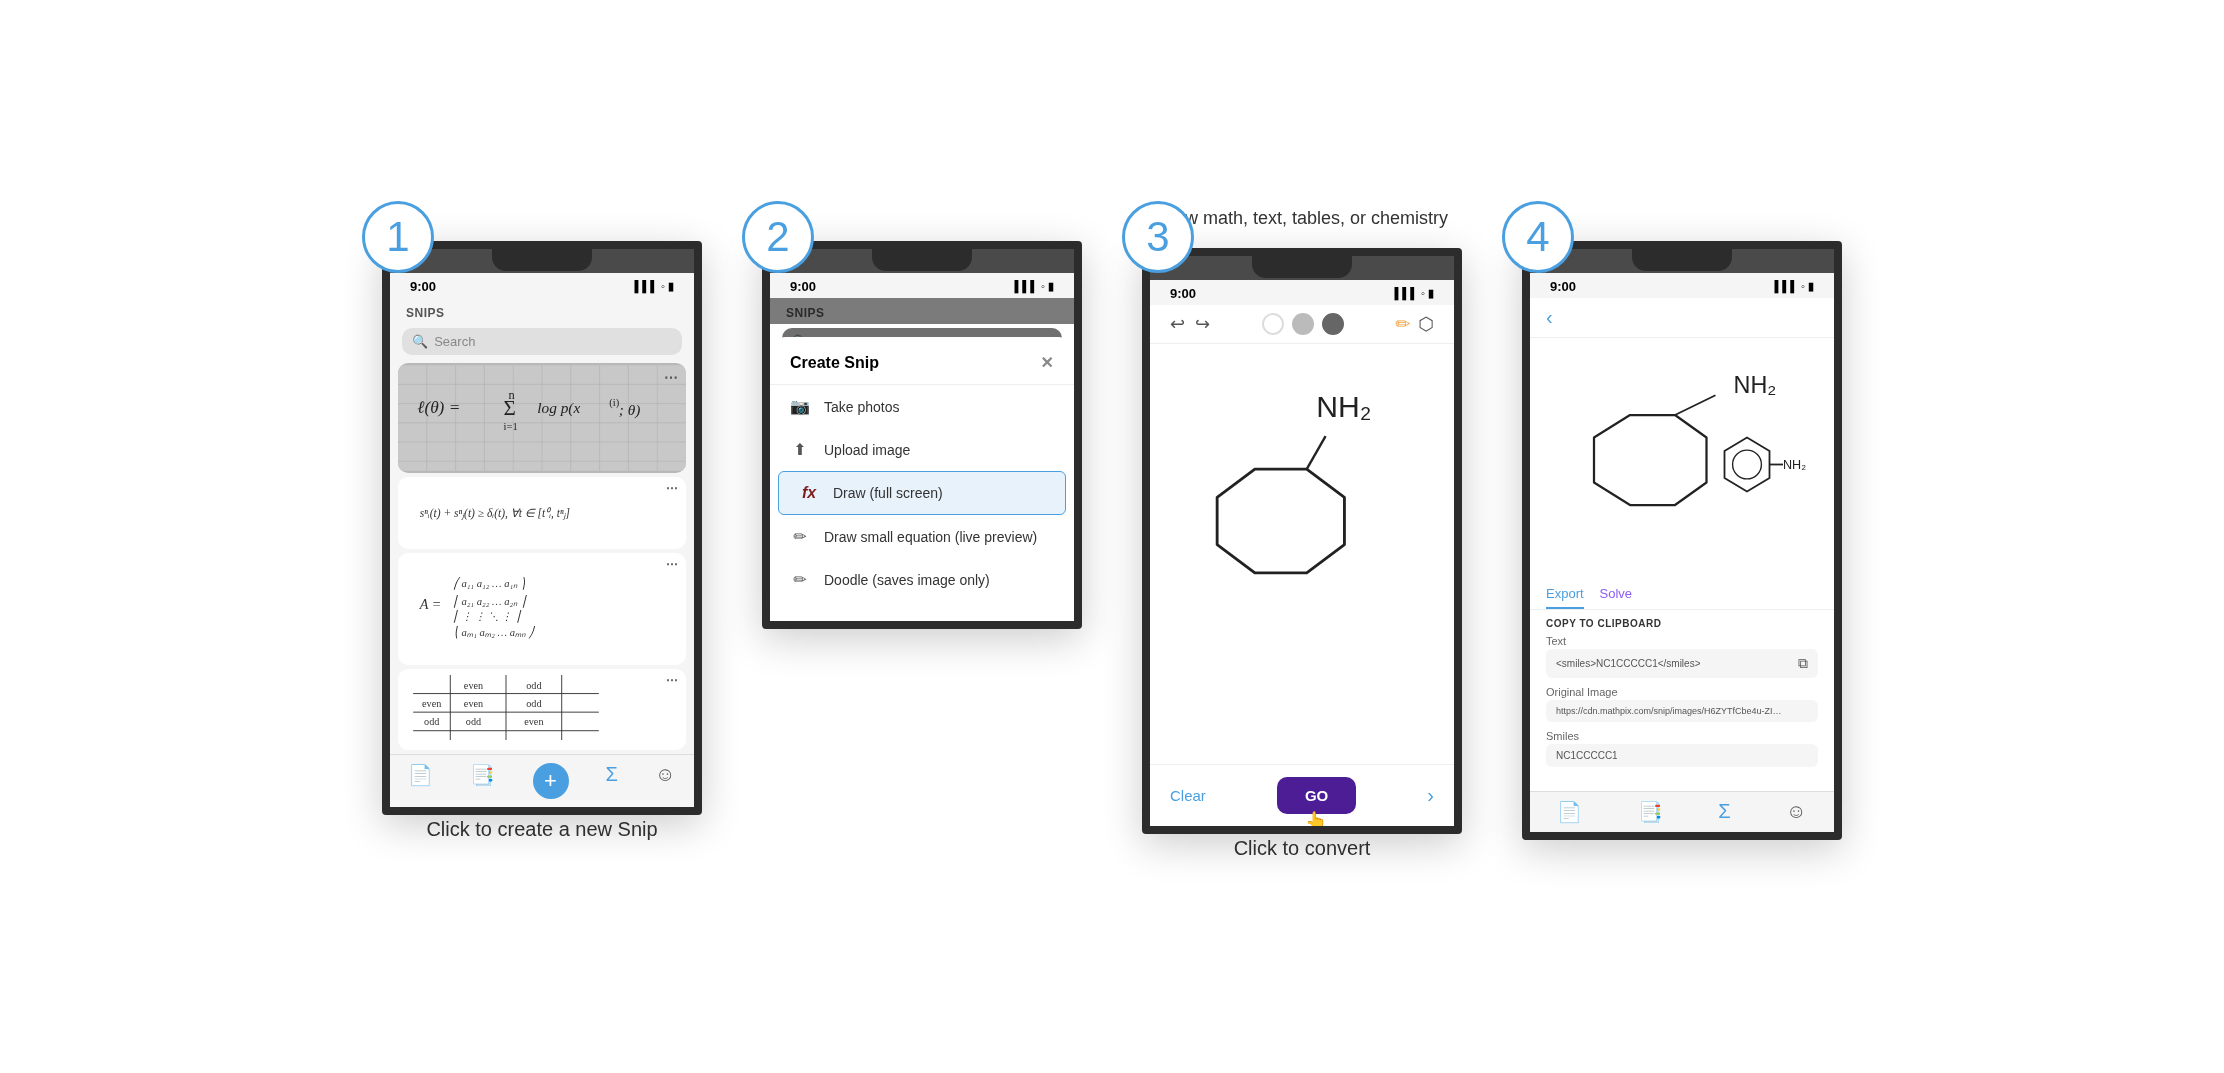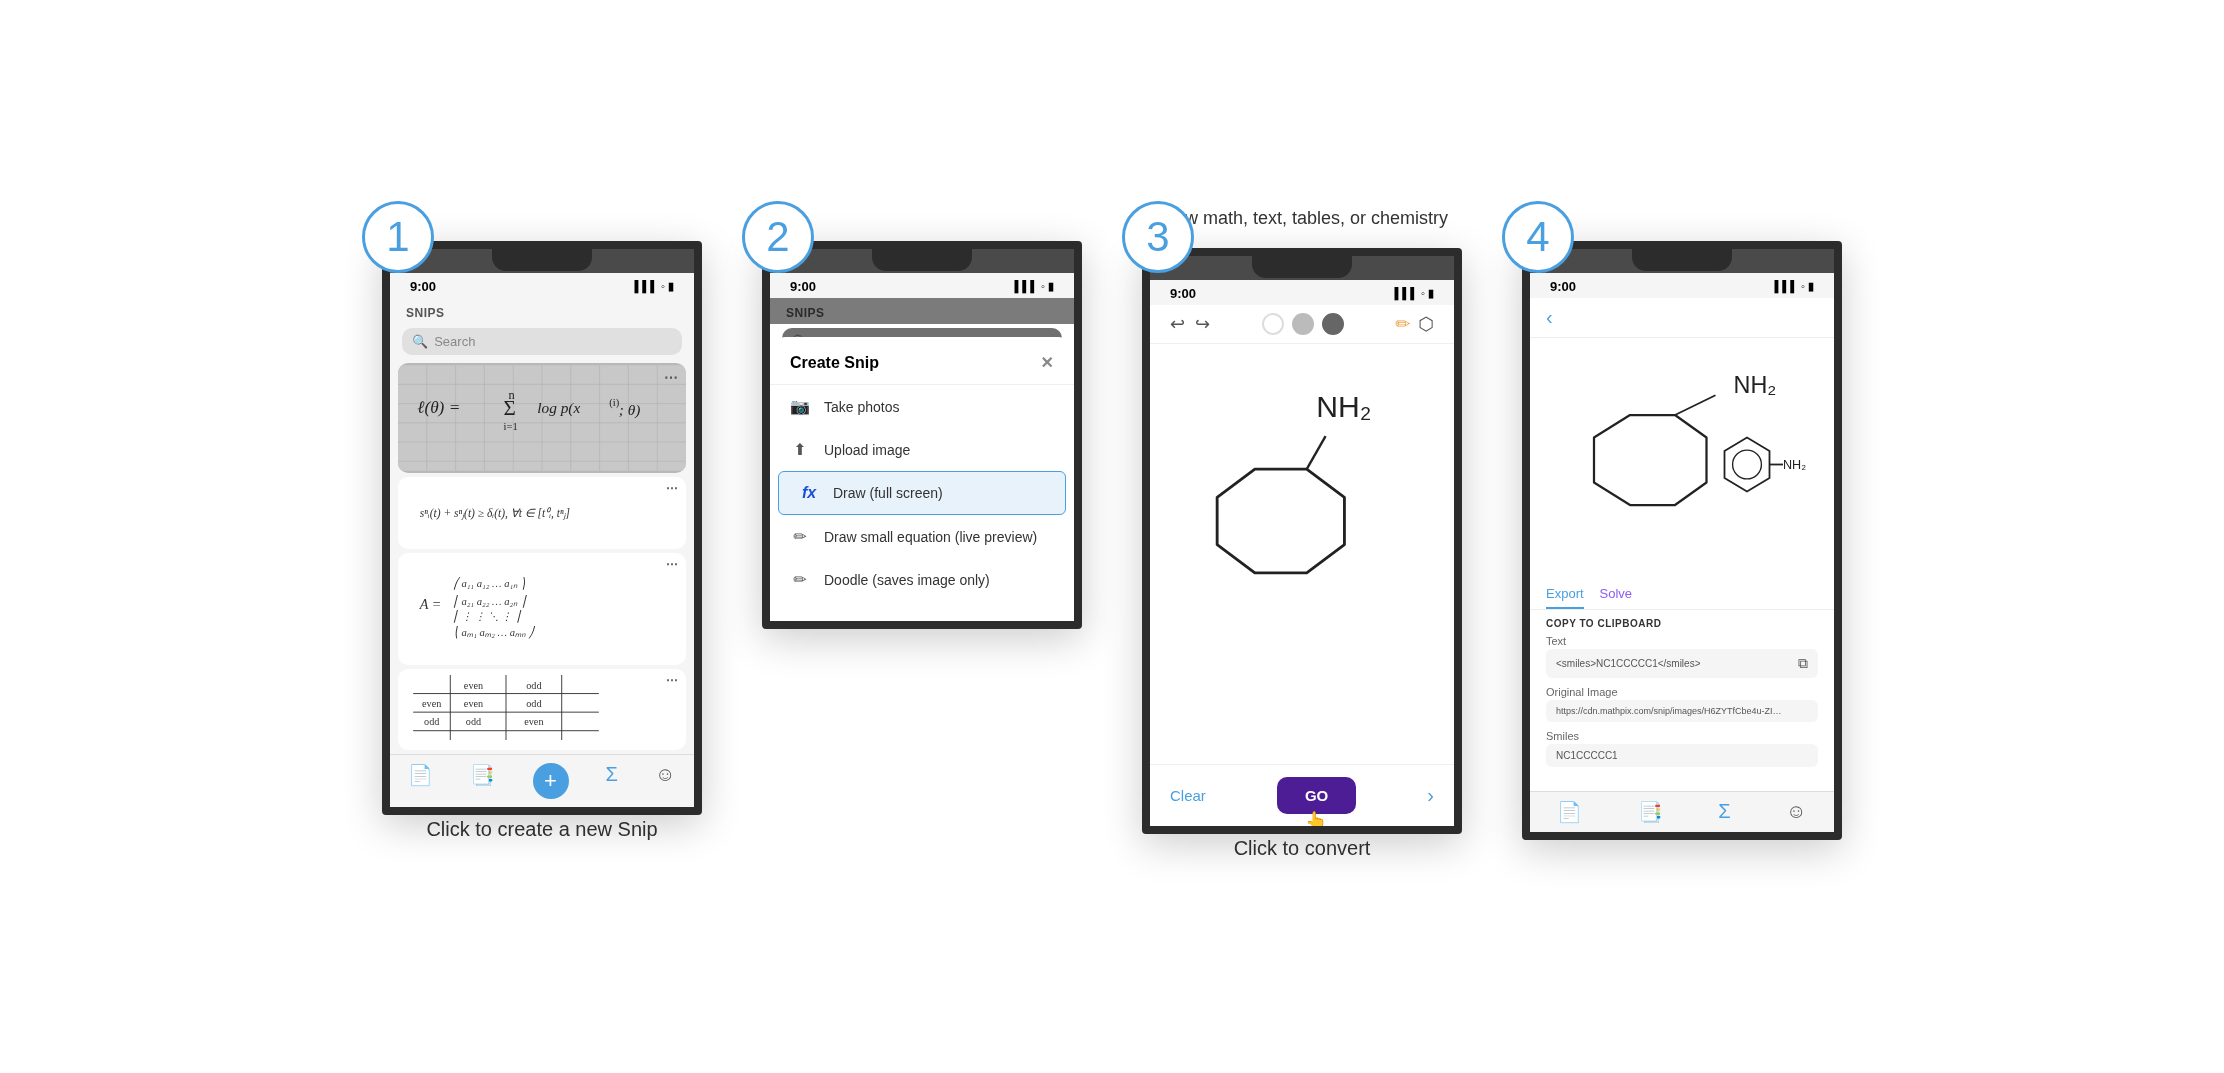--- a/index.html
+++ b/index.html
@@ -469,21 +469,21 @@
         </div>
         <div class="modal-item">
           <span class="modal-icon">📷</span>
           <span>Take photos</span>
         </div>
         <div class="modal-item">
           <span class="modal-icon">⬆</span>
           <span>Upload image</span>
         </div>
         <div class="modal-item highlighted">
-          <span class="modal-icon" style="font-style:italic;font-weight:600;color:#1d4ed8;">fx</span>
+          <span class="modal-icon" style="font-style:italic;font-weight:600;color:#7f1d1d;">fx</span>
           <span>Draw (full screen)</span>
         </div>
         <div class="modal-item">
           <span class="modal-icon">✏</span>
           <span>Draw small equation (live preview)</span>
         </div>
         <div class="modal-item">
           <span class="modal-icon">✏</span>
           <span>Doodle (saves image only)</span>
         </div>

